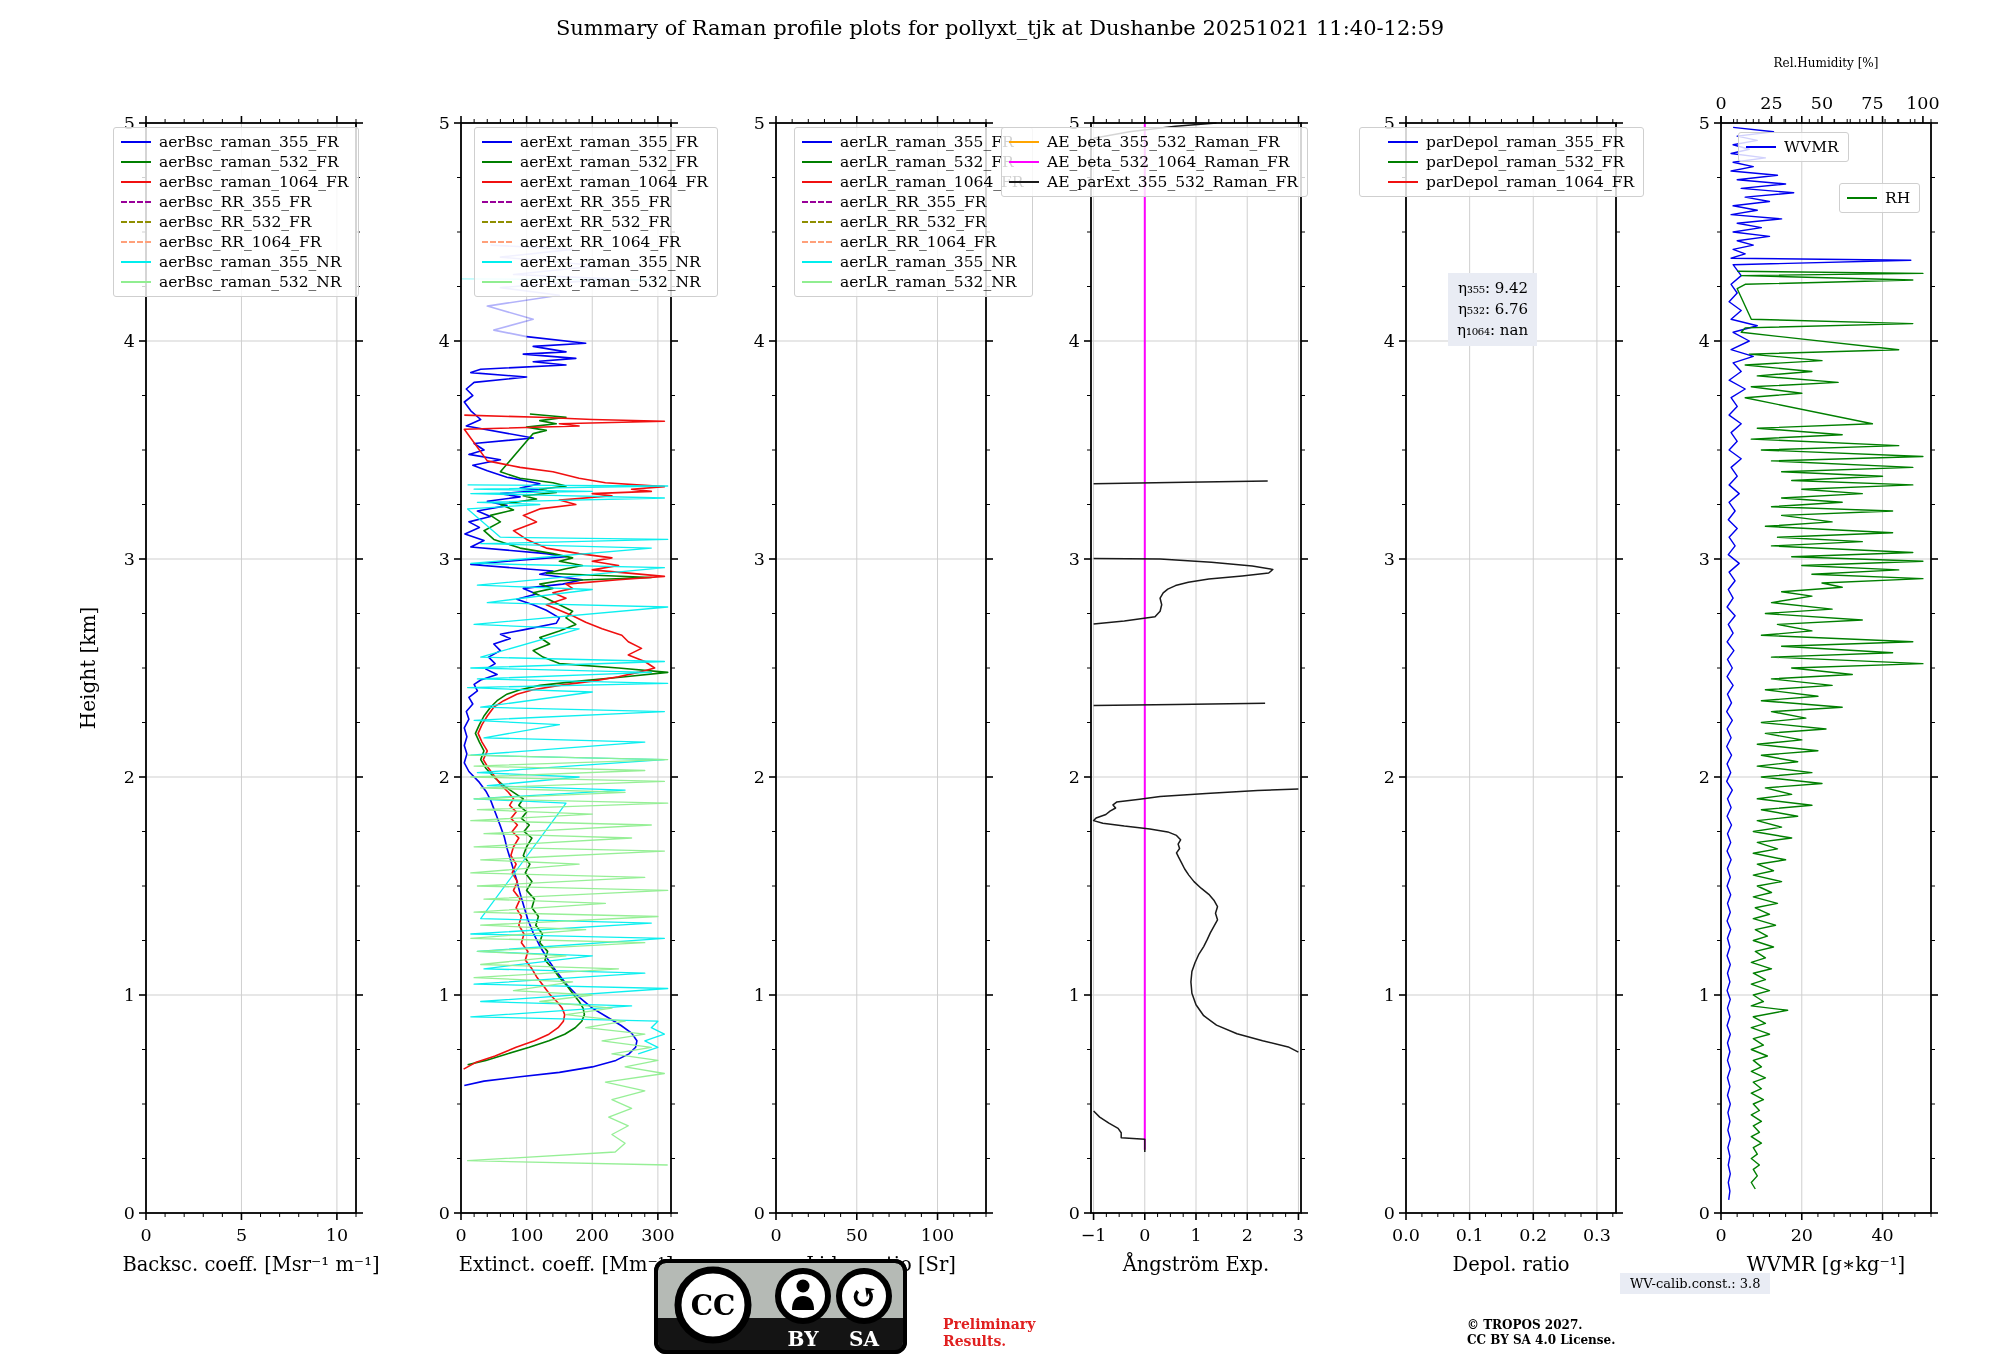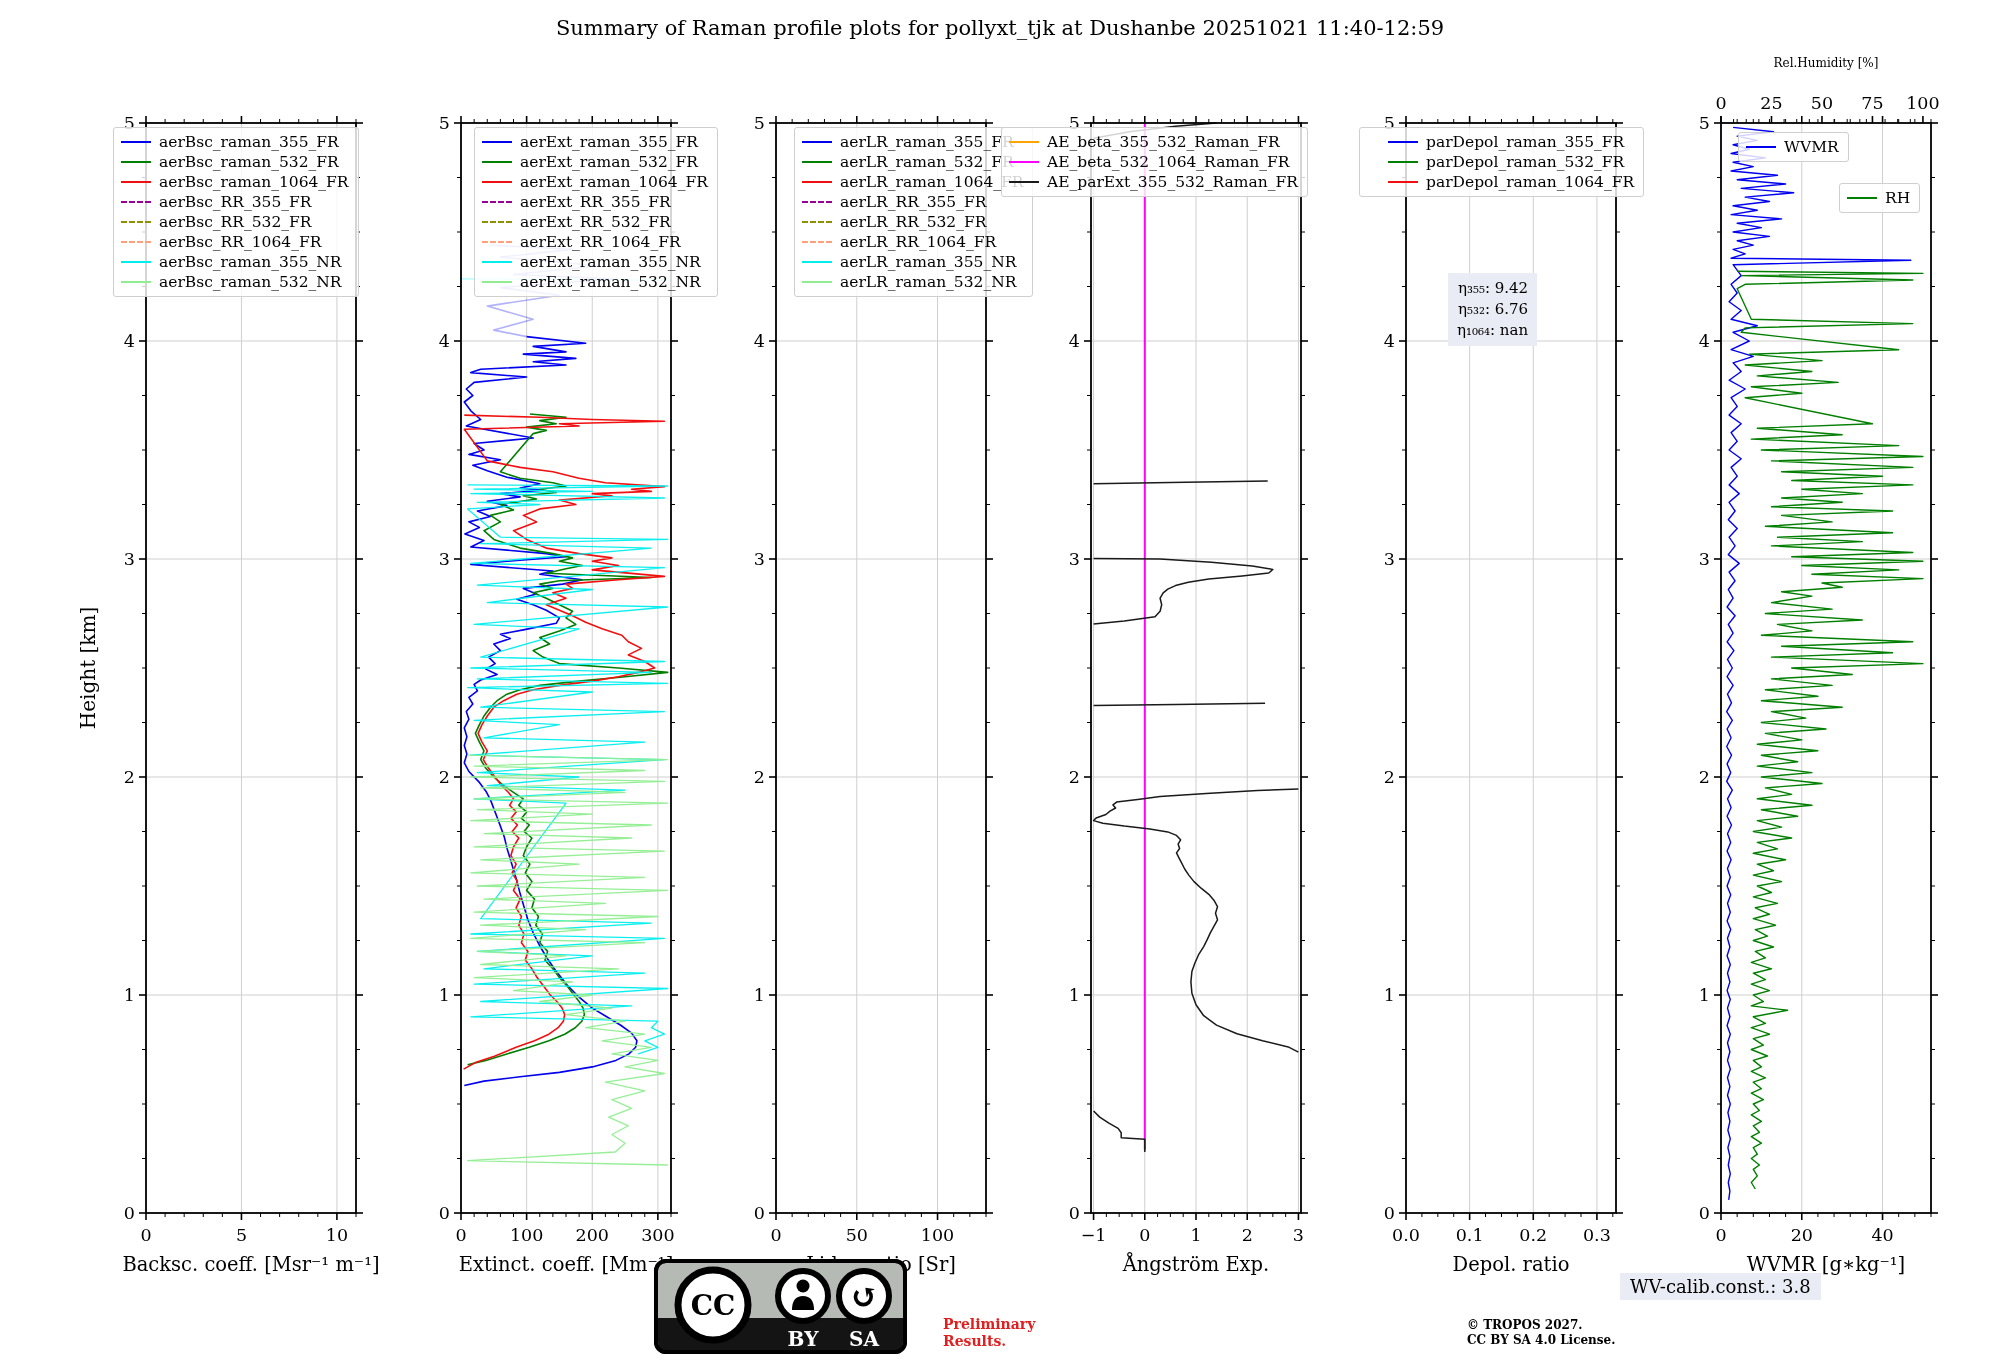--- a/index.html
+++ b/index.html
@@ -14,21 +14,21 @@
   .legend-box{position:absolute;background:rgba(255,255,255,0.82);border:1px solid #cfcfcf;
               border-radius:3px;padding:4px 9px 4px 7px;z-index:6;margin-left:16px;}
   .legend-row{display:flex;align-items:center;height:20px;white-space:nowrap;}
   .legend-sample{display:inline-block;width:30px;border-top-width:2px;margin-right:8px;flex:none;}
   .legend-label{font-size:15.5px;}
   .anno-box{position:absolute;background:#e9ecf4;padding:5px 9px;font-size:15px;
             line-height:21px;z-index:5;white-space:nowrap;text-align:right;}
   .ref-box{position:absolute;left:168px;top:1273px;background:#e9ecf4;padding:4px 10px;
            font-size:15px;line-height:22px;}
   .wv-box{position:absolute;left:1620px;top:1273px;background:#e9ecf4;padding:3px 10px;
-          font-size:18px;}
+          font-size:13px;}
   .prelim{position:absolute;left:943px;top:1316px;color:#e02020;font-weight:bold;
           font-size:14px;line-height:17px;}
   .credit{position:absolute;left:1467px;top:1318px;font-weight:bold;font-size:12px;
           line-height:15px;}
   .ccbadge{position:absolute;left:653px;top:1258px;}
   svg text{font-family:"DejaVu Serif",serif;}
 </style>
 </head>
 <body>
 

